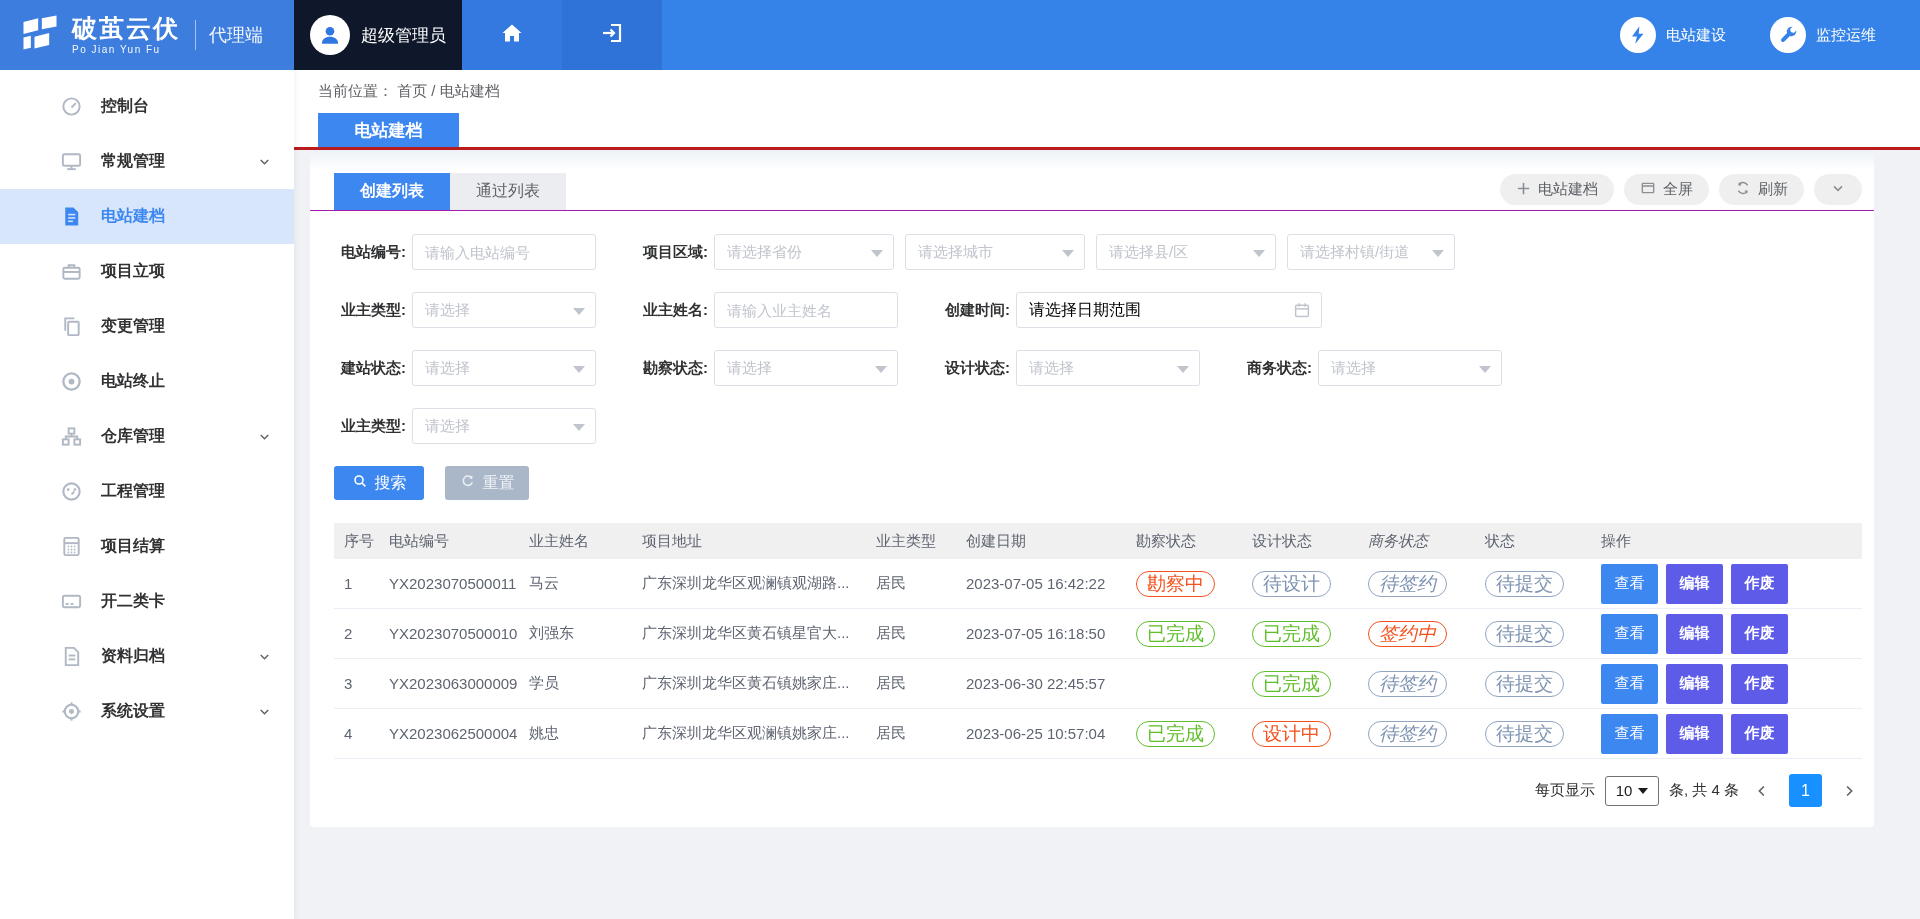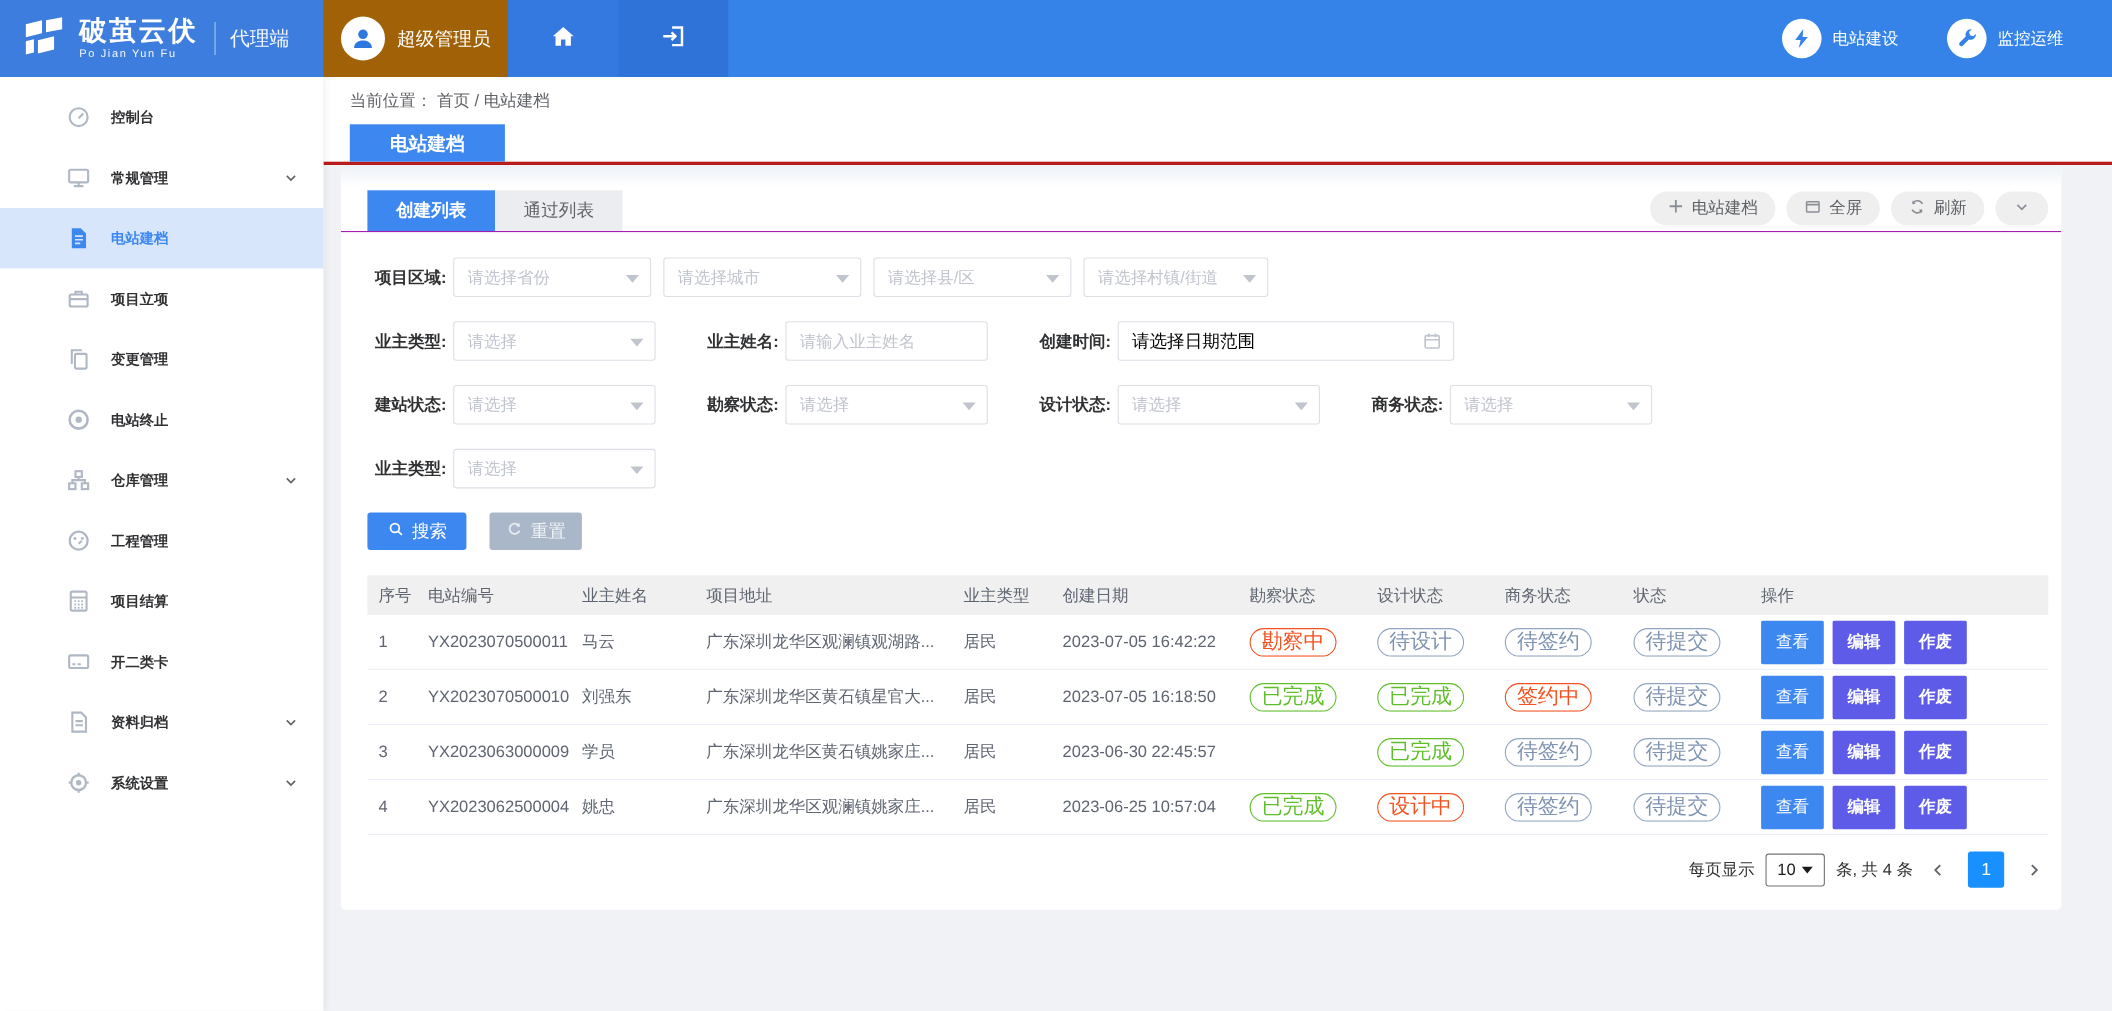--- a/index.html
+++ b/index.html
@@ -7,36 +7,36 @@
   .app{position:relative;width:1920px;height:919px;}
 
   
   .header{position:absolute;top:0;left:0;width:1920px;height:70px;background:#3583E8;display:flex;align-items:stretch;color:#fff;z-index:10;}
   .logo-area{width:294px;background:#3D7DDE;display:flex;align-items:center;padding-left:18px;flex:0 0 auto;}
   .logo-text{margin-left:10px;line-height:1;}
   .logo-title{font-size:25px;font-weight:700;letter-spacing:2px;}
   .logo-sub{font-size:10px;letter-spacing:1.5px;margin-top:4px;opacity:.95;}
   .logo-sep{width:1px;height:30px;background:rgba(255,255,255,.55);margin:0 13px 0 15px;align-self:center;}
   .portal{font-size:18px;align-self:center;opacity:.95;}
-  .user-block{width:168px;background:#a16207;display:flex;align-items:center;justify-content:center;gap:11px;flex:0 0 auto;cursor:pointer;}
+  .user-block{width:168px;background:#0f172a;display:flex;align-items:center;justify-content:center;gap:11px;flex:0 0 auto;cursor:pointer;}
   .avatar{width:40px;height:40px;border-radius:50%;background:#fff;display:flex;align-items:center;justify-content:center;}
   .user-name{font-size:17px;}
   .hblock{width:100px;display:flex;align-items:center;justify-content:center;flex:0 0 auto;cursor:pointer;}
   .home-block{background:#3379DF;}
   .logout-block{background:#2F73D8;}
   .hspacer{flex:1;}
   .hnav{display:flex;align-items:center;gap:10px;margin-right:44px;cursor:pointer;}
   .hnav-circle{width:36px;height:36px;border-radius:50%;background:#fff;display:flex;align-items:center;justify-content:center;}
   .hnav-label{font-size:15px;}
 
   
   .sidebar{position:absolute;top:70px;left:0;width:294px;height:849px;background:#fff;box-shadow:2px 0 6px rgba(0,0,0,.05);padding-top:9px;z-index:5;}
   .side-item{position:relative;height:55px;display:flex;align-items:center;padding-left:60px;cursor:pointer;}
   .side-item .s-icon{width:24px;height:24px;margin-right:17px;flex:0 0 auto;display:flex;align-items:center;}
-  .side-item .s-label{font-size:13px;font-weight:600;color:#303133;white-space:nowrap;}
+  .side-item .s-label{font-size:16px;font-weight:600;color:#303133;white-space:nowrap;}
   .side-item.active{background:#D8E6FB;}
   .side-item.active .s-label{color:#3D87F0;}
   .side-chevron{position:absolute;right:22px;top:20px;}
 
   
   .content{position:absolute;top:70px;left:294px;width:1626px;height:849px;}
   .top-strip{height:80px;background:#fff;border-bottom:3px solid #b91c1c;position:relative;}
   .breadcrumb{position:absolute;left:24px;top:12px;font-size:15px;color:#606266;}
   .breadcrumb .bc-path{color:#606266;}
   .page-tab{position:absolute;left:24px;bottom:0;width:141px;height:34px;background:#3D87F0;color:#fff;font-size:17px;font-weight:600;display:flex;align-items:center;justify-content:center;cursor:pointer;}
@@ -71,21 +71,21 @@
   .btn-search{width:90px;background:#3D87F0;}
   .btn-reset{width:84px;background:#A9B7C8;color:#EFF3F7;}
 
   
   .table{margin:23px 12px 0 24px;width:1528px;}
   .trow{display:flex;align-items:center;}
   .thead{height:36px;background:#F0F0F0;color:#5E6470;font-size:15px;}
   .tbody-row{height:50px;border-bottom:1px solid #EBEEF5;color:#5E6470;font-size:15px;background:#fff;}
   .cell{padding-left:10px;white-space:nowrap;overflow:hidden;flex:0 0 auto;}
   .c0{width:45px;}.c1{width:140px;}.c2{width:113px;}.c3{width:234px;}.c4{width:90px;}
-  .c5{width:170px;}.c6{width:116px;}.c7{width:116px;}.c8{width:117px;}.c9{width:116px;}.c10{width:271px;}
+  .c5{width:170px;}.c6{width:116px;}.c7{width:116px;}.c8{width:117px;font-style:italic;}.c9{width:116px;}.c10{width:271px;}
   .badge{display:inline-block;min-width:67px;padding:3px 10px;border:1px solid;border-radius:14px;font-size:19px;line-height:18px;text-align:center;background:#fff;}
   .badge[data-state="orange"]{color:#F4511E;border-color:#F4511E;}
   .badge[data-state="green"]{color:#5FBE2A;border-color:#5FBE2A;}
   .badge[data-state="slate"]{color:#7E93B1;border-color:#91A5C0;}
   .badge[data-state="none"],.badge:empty{display:none;}
   .acts{display:flex;gap:8px;}
   .abtn{width:57px;height:40px;border:none;border-radius:2px;color:#fff;font-size:15px;cursor:pointer;display:flex;align-items:center;justify-content:center;}
   .abtn.view{background:#3D87F0;}
   .abtn.edit,.abtn.void{background:#5D5BE8;font-weight:bold;}
 
@@ -398,20 +398,24 @@
                   <polyline points="6,9.5 12,15.5 18,9.5"></polyline>
                 </svg>
             </span>
           </button>
         </div>
       </div>
 
       <div class="filter-area">
 
         <div class="frow">
+          <div class="fg">
+            <span class="flabel">电站编号:</span>
+            <input class="fld" placeholder="请输入电站编号" style="">
+          </div>
           <div class="fg fg-wide">
             <span class="flabel">项目区域:</span>
             <div class="region-selects">
               <div class="fld sel">
                   <span class="ph">请选择省份</span>
                   <span class="caret"></span>
                 </div>
               <div class="fld sel">
                   <span class="ph">请选择城市</span>
                   <span class="caret"></span>

